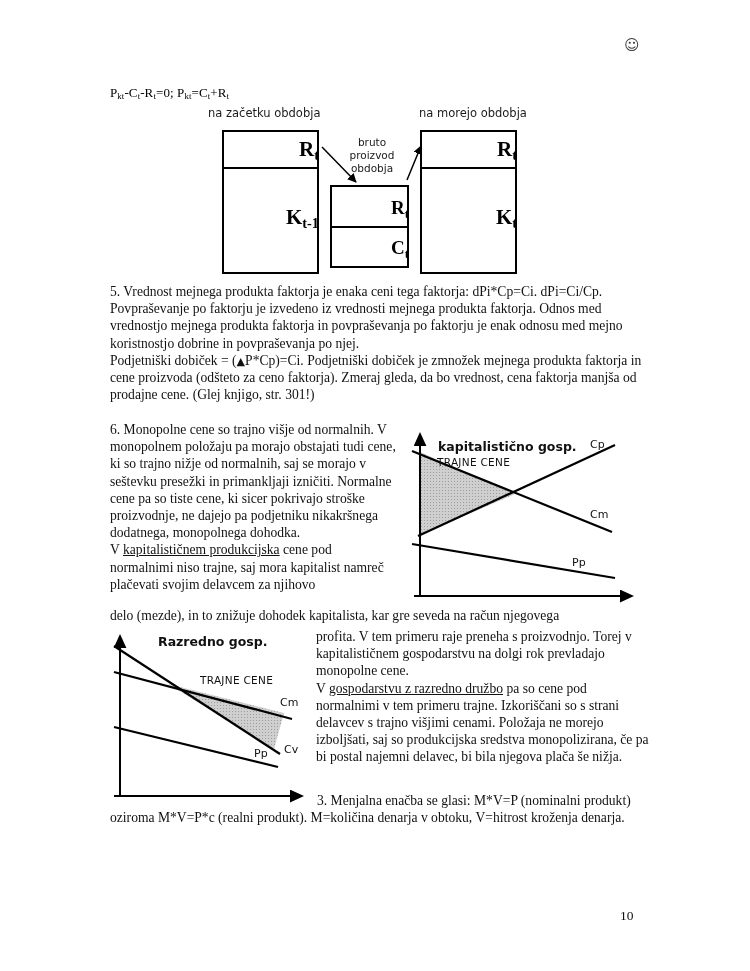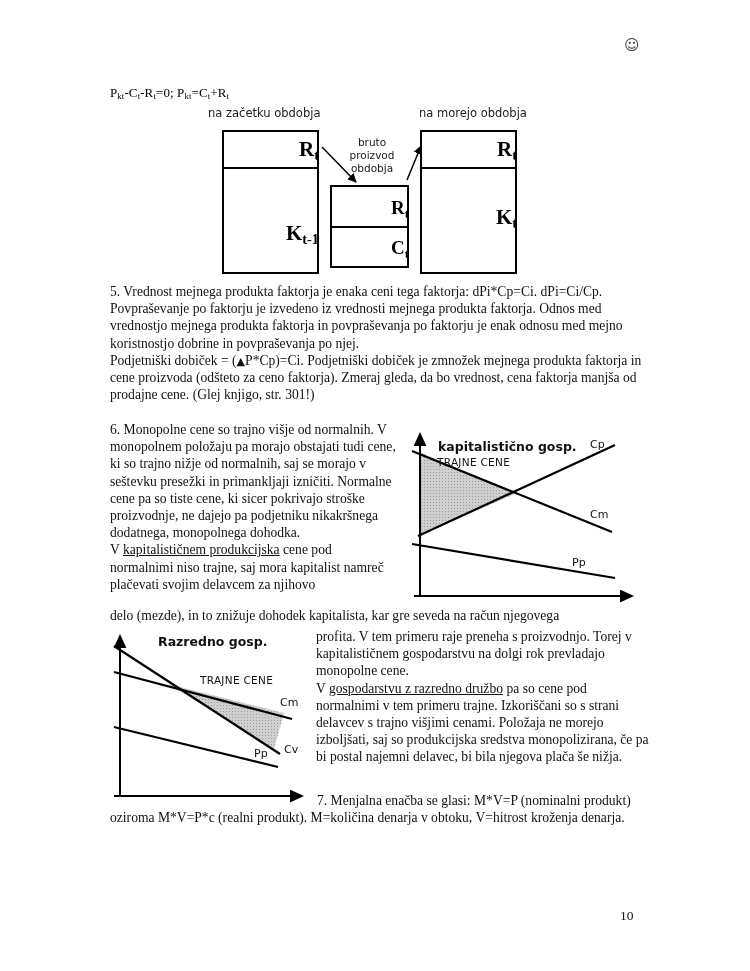--- a/index.html
+++ b/index.html
@@ -75,21 +75,21 @@
     position: absolute;
     font-family: "Liberation Serif", serif;
     font-weight: bold;
     text-align: right;
     line-height: 1;
     white-space: nowrap;
   }
   .dg-lbl.big { font-size: 21px; }
   .dg-lbl.mid { font-size: 19px; }
   .l-rt-left  { left: 32px;  top: 33px;  width: 97px; }
-  .l-kt1      { left: 32px;  top: 101px; width: 97px; margin-top: 16px; }
+  .l-kt1      { left: 32px;  top: 101px; width: 97px; }
   .l-rt-mid   { left: 140px; top: 92px;  width: 79px; }
   .l-ct       { left: 140px; top: 132px; width: 79px; }
   .l-rt-right { left: 230px; top: 33px;  width: 97px; }
   .l-kt       { left: 230px; top: 101px; width: 97px; }
   .dg-bruto {
     position: absolute;
     left: 137px;
     top: 30px;
     width: 90px;
     text-align: center;
@@ -207,21 +207,21 @@
     Torej v kapitalističnem gospodarstvu na dolgi rok
     prevladajo monopolne cene.<br>
     V <span class="u">gospodarstvu z razredno družbo</span> pa so cene pod
     normalnimi v tem primeru trajne. Izkoriščani so s
     strani delavcev s trajno višjimi cenami. Položaja ne
     morejo izboljšati, saj so produkcijska sredstva
     monopolizirana, če pa bi postal najemni delavec, bi
     bila njegova plača še nižja.
   </div>
 
-  <div class="para" id="para7">7. Menjalna enačba se glasi: M*V=P (nominalni produkt) oziroma M*V=P*c (realni produkt). M=količina denarja v obtoku, V=hitrost kroženja denarja.</div>
+  <div class="para" id="para7">3. Menjalna enačba se glasi: M*V=P (nominalni produkt) oziroma M*V=P*c (realni produkt). M=količina denarja v obtoku, V=hitrost kroženja denarja.</div>
 
   <div class="chart" id="chart-capitalist">
     <svg width="250" height="190" viewBox="0 0 250 190">
       <defs>
         <marker id="ax1" markerWidth="8" markerHeight="8" refX="6" refY="3.2" orient="auto">
           <path d="M0,0 L7,3.2 L0,6.4 z" fill="#000"></path>
         </marker>
         <pattern id="dots1" width="3" height="3" patternUnits="userSpaceOnUse">
           <rect width="3" height="3" fill="#cfcfcf"></rect>
           <rect width="1" height="1" fill="#9d9d9d"></rect>

